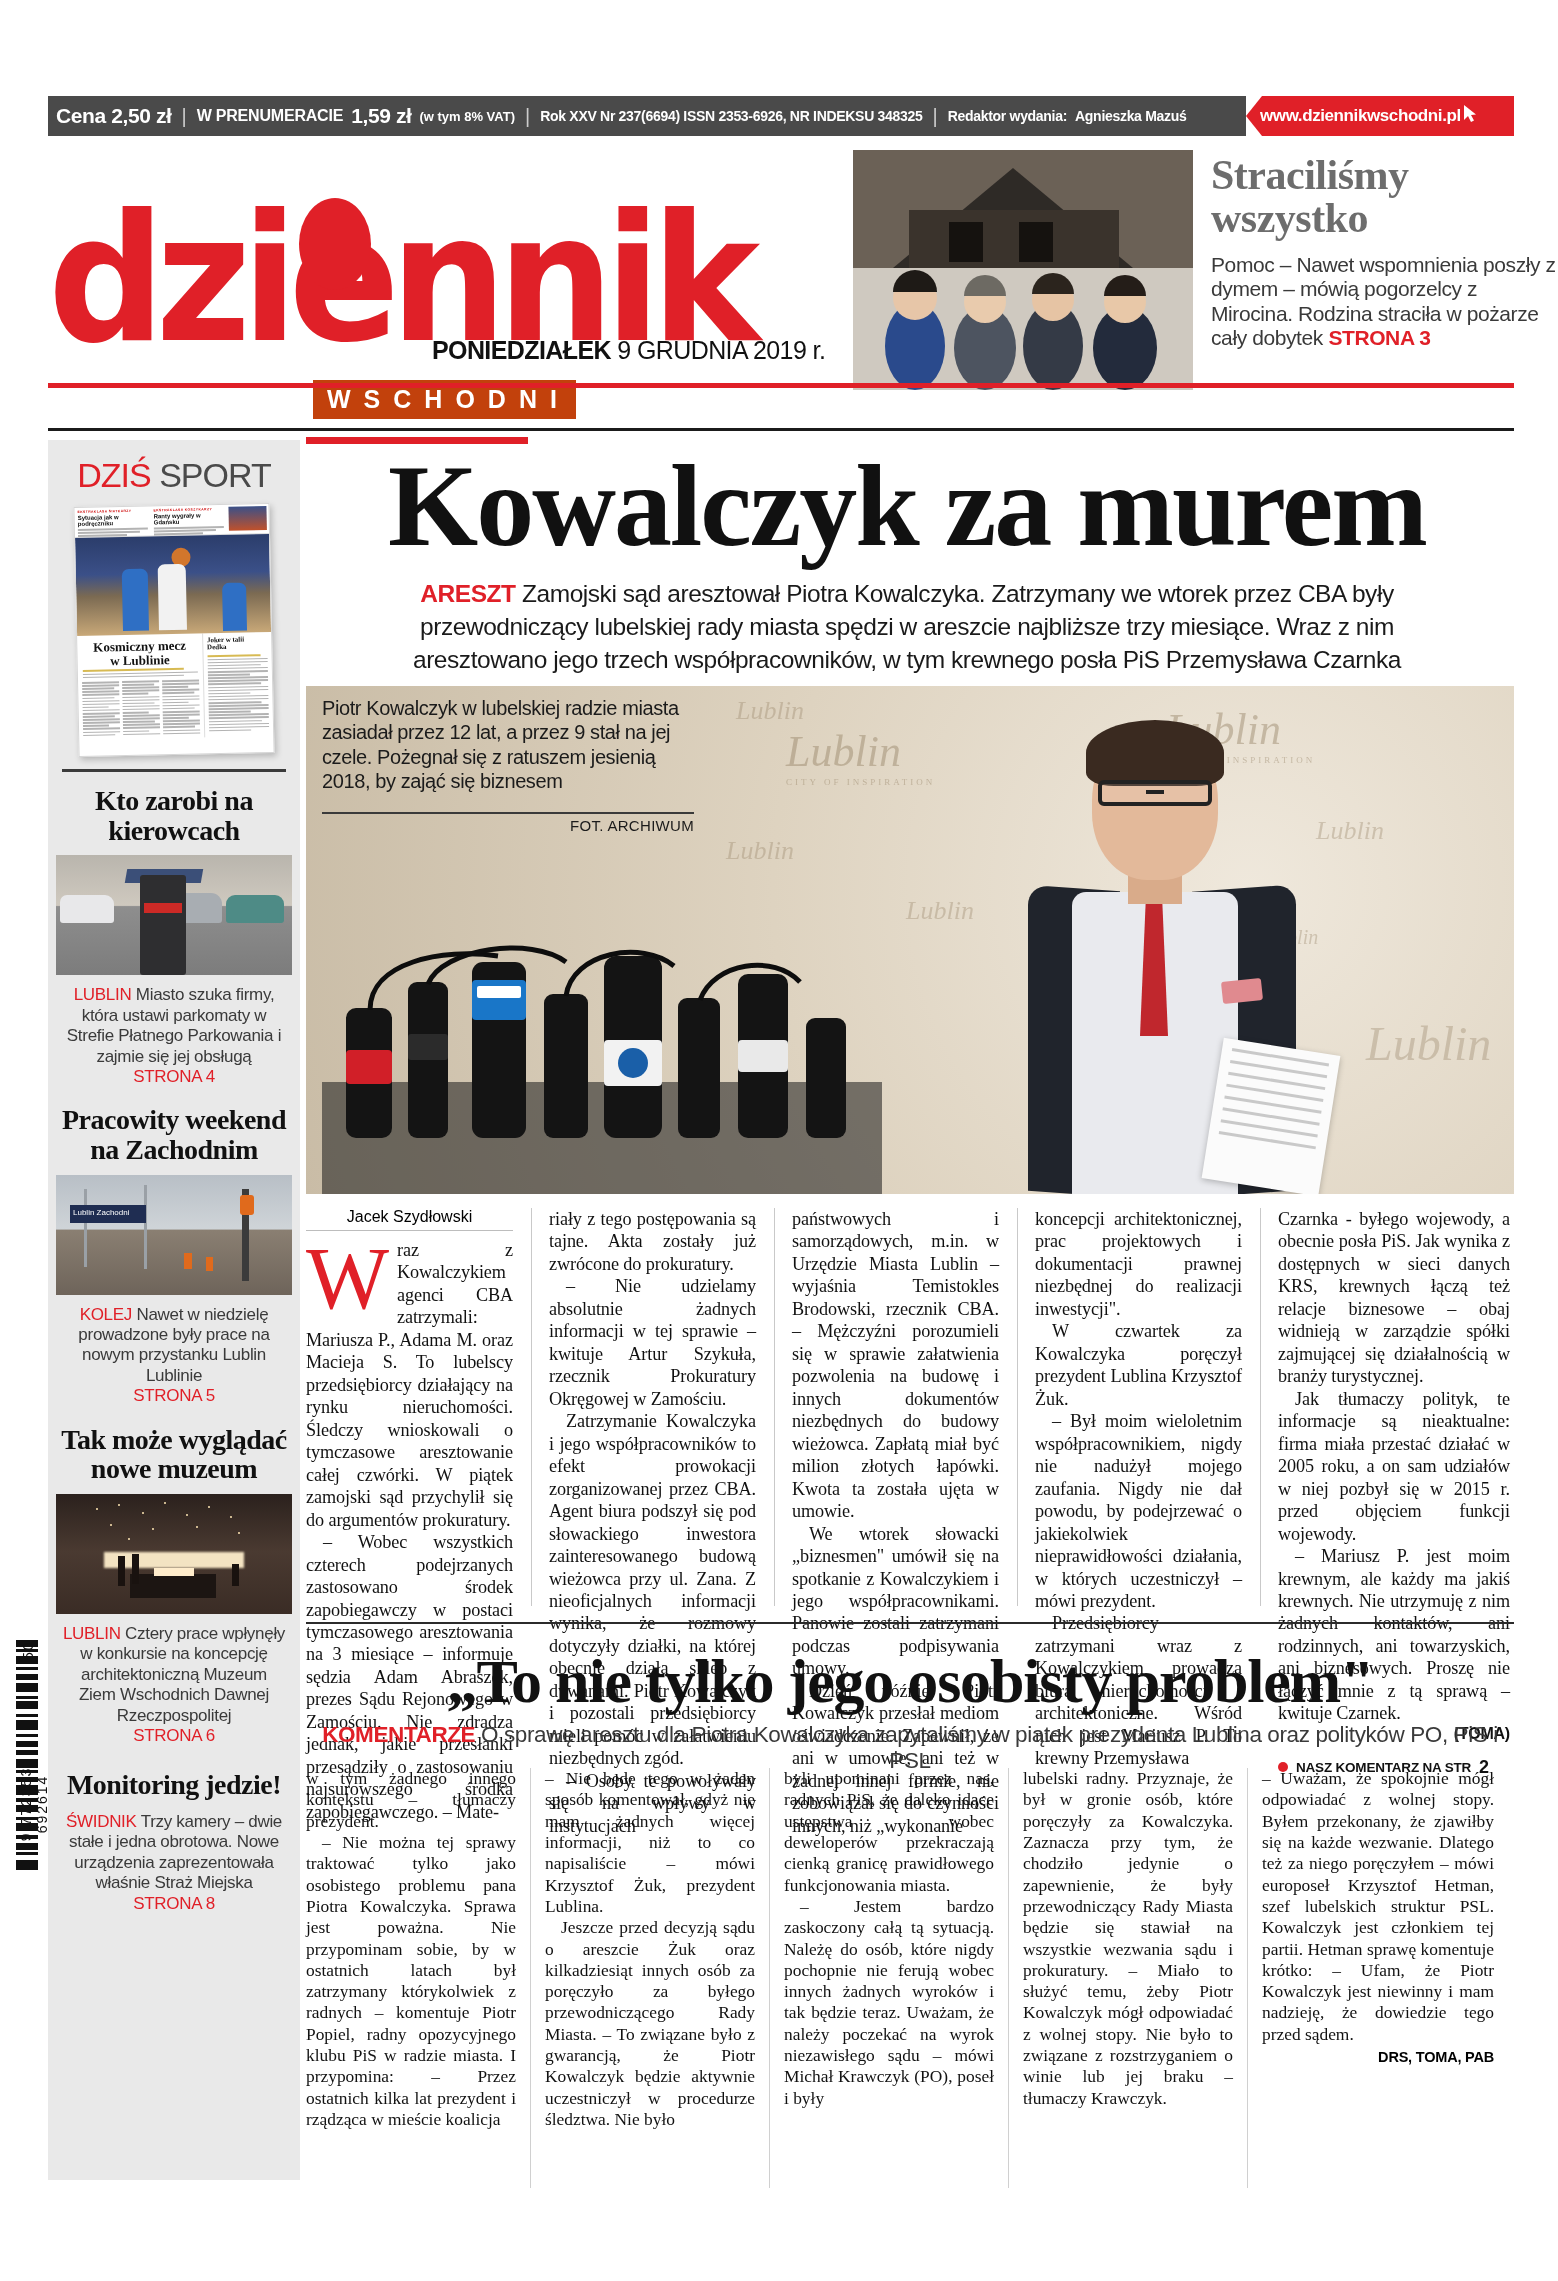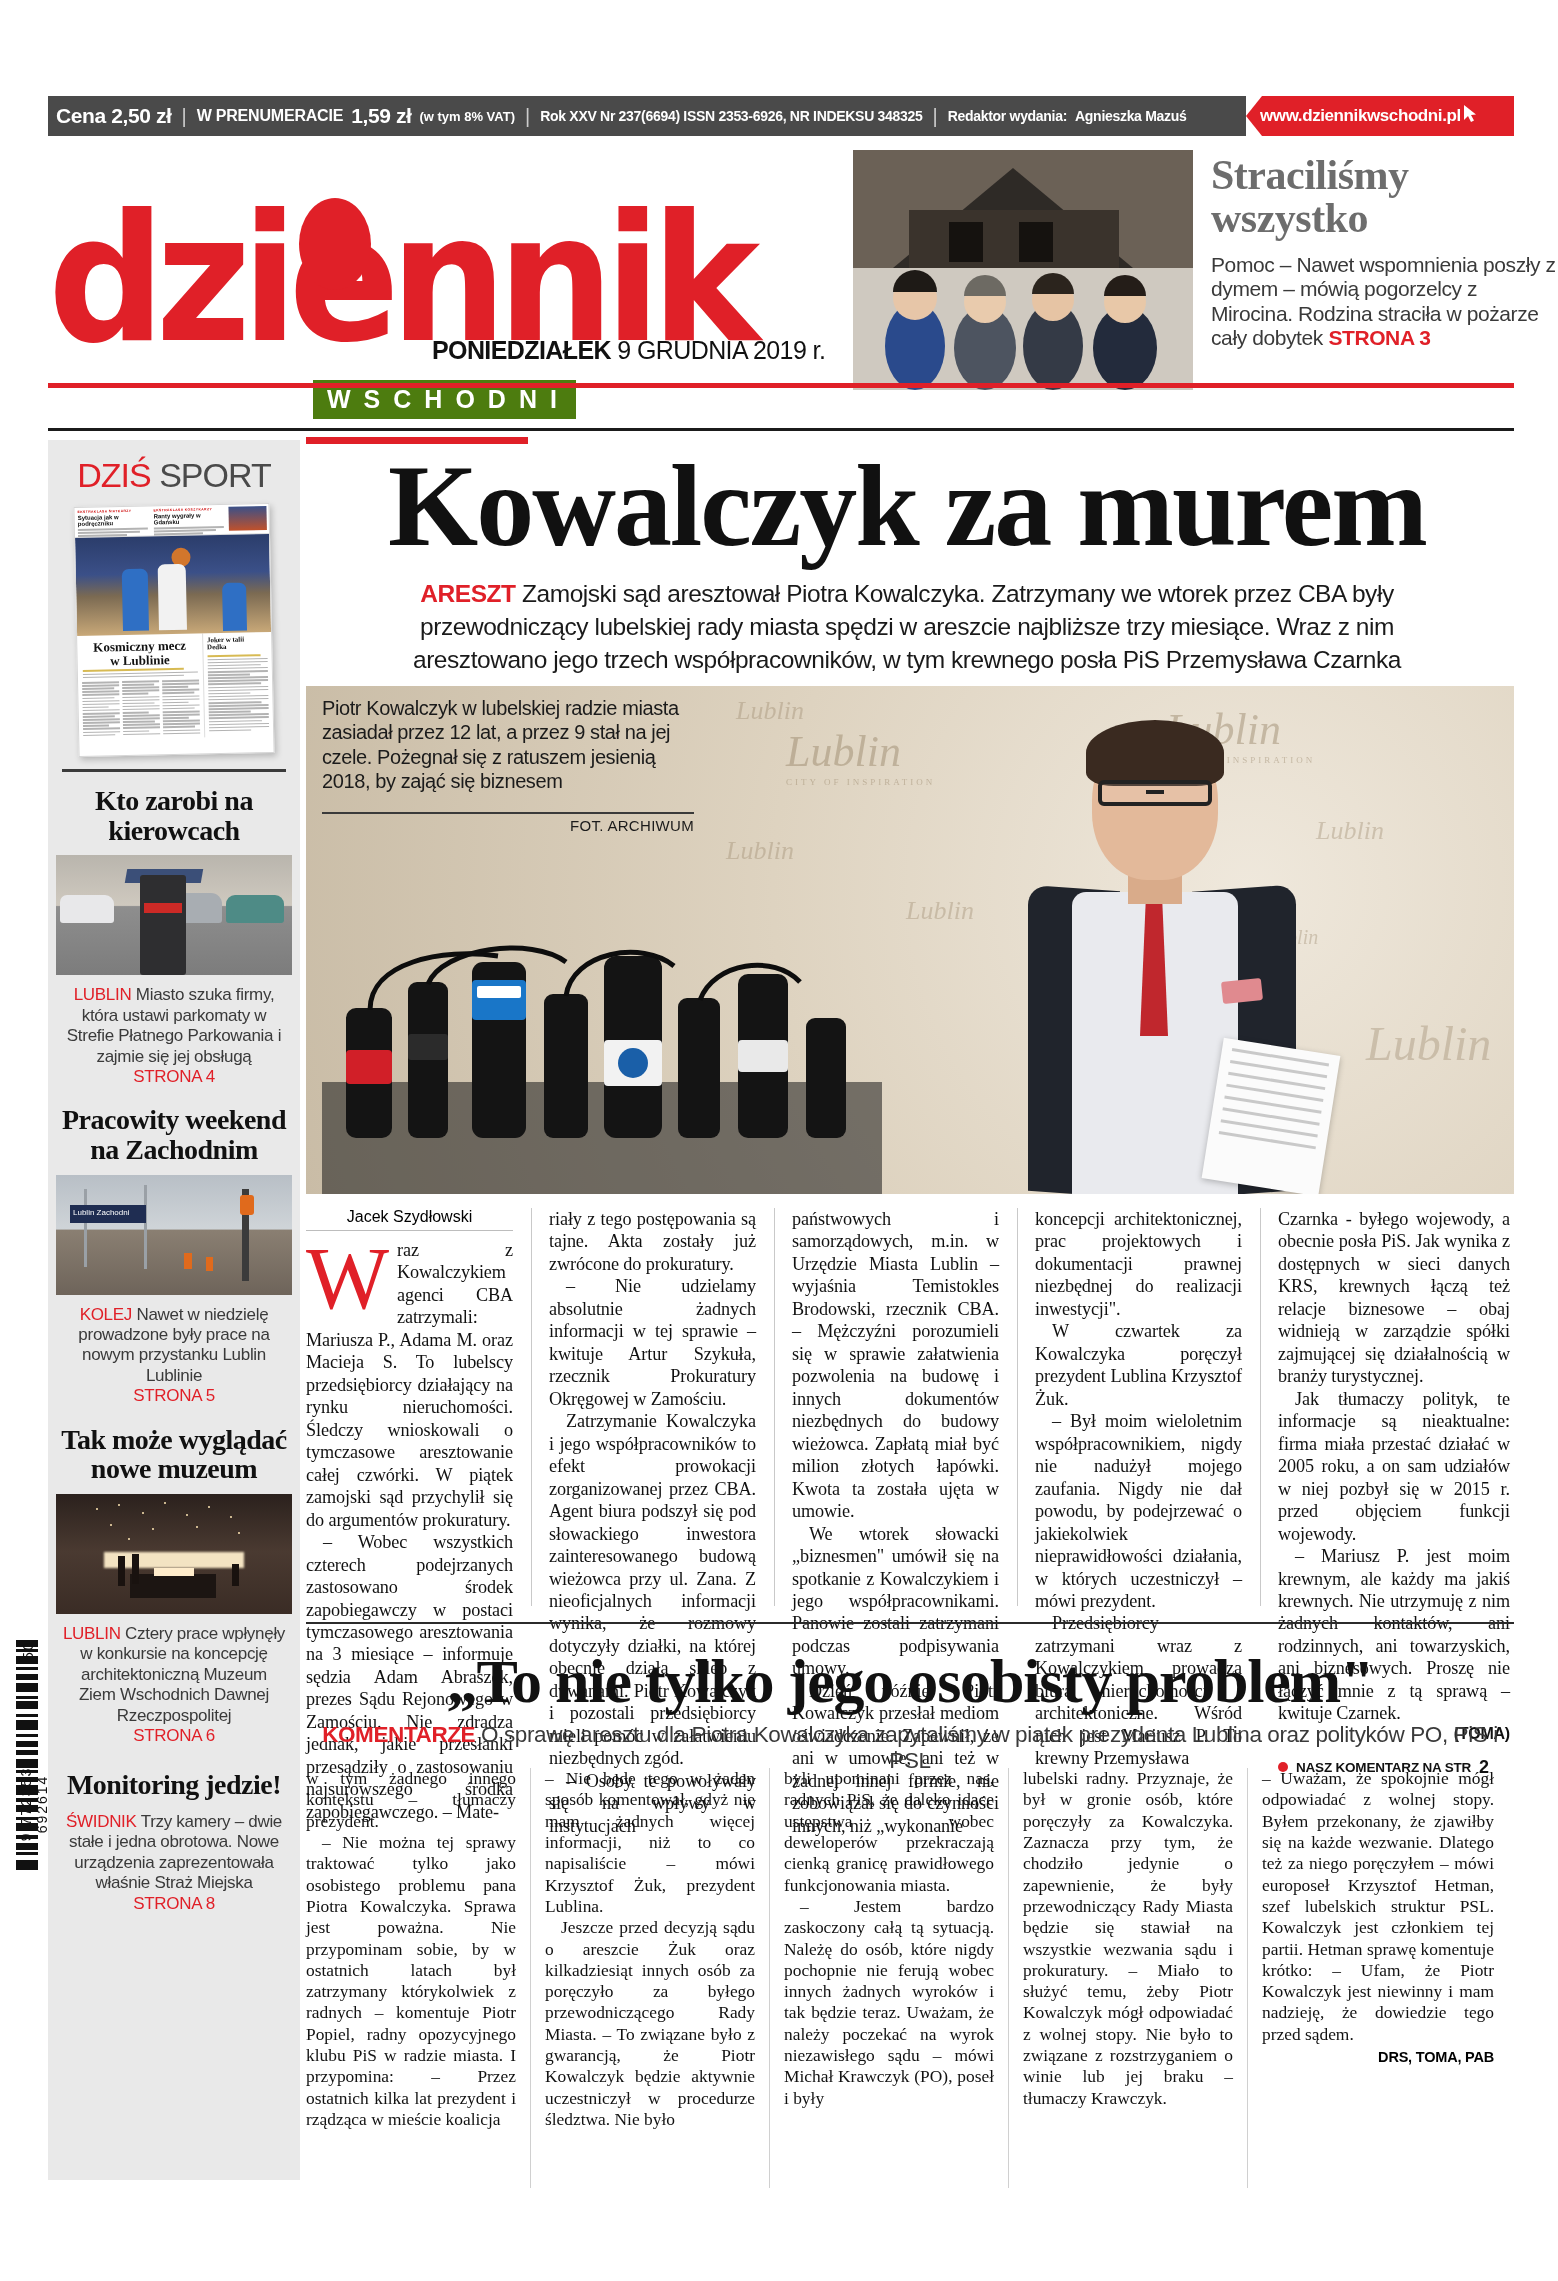--- a/index.html
+++ b/index.html
@@ -81,21 +81,21 @@
   .logo-dot {
     position: absolute;
     left: 251px; top: 48px;
     width: 72px; height: 92px;
     background: #e02028;
     border-radius: 50%;
   }
   .logo-wschodni {
     position: absolute;
     left: 265px; top: 230px;
-    background: #4d7c0f;
+    background: #c2410c;
     color: #ffffff;
     font-size: 25px;
     font-weight: bold;
     letter-spacing: 13px;
     padding: 5px 6px 5px 14px;
   }
   .date-line {
     position: absolute;
     left: 384px; top: 196px;
     font-size: 25px;

